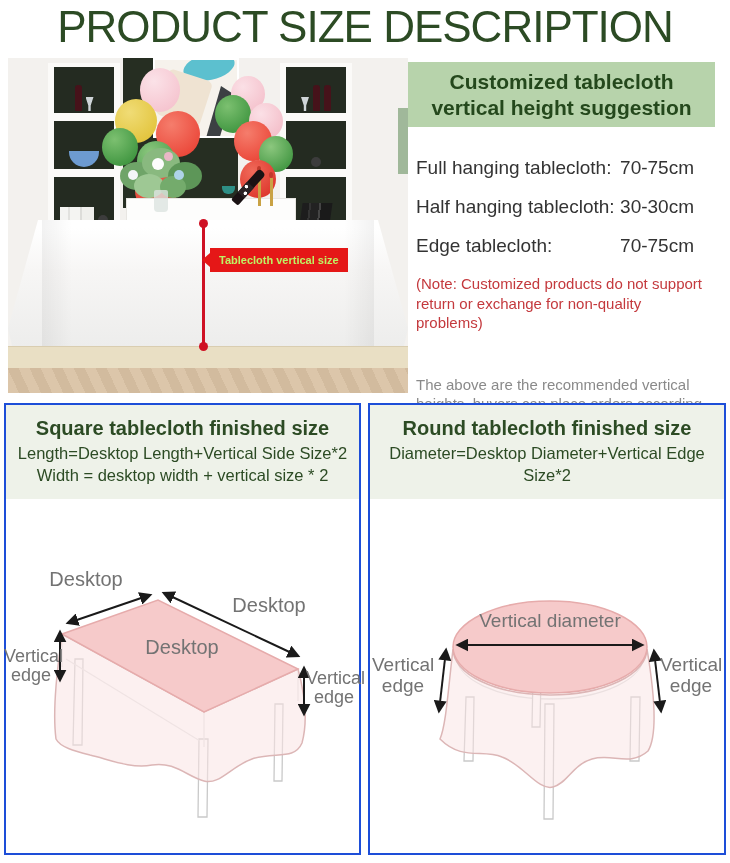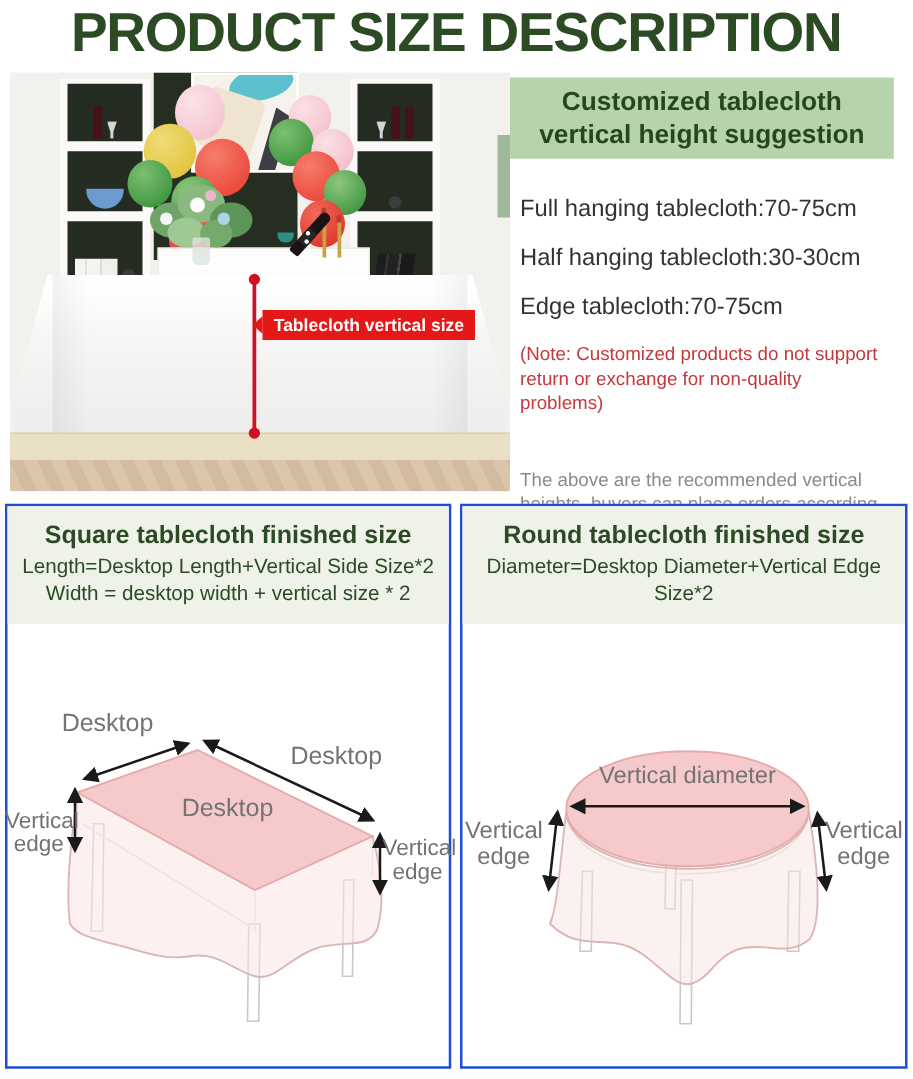--- a/index.html
+++ b/index.html
@@ -1,20 +1,20 @@
 <!DOCTYPE html>
 <html><head>
 <meta charset="utf-8">
 <style>
   html,body{margin:0;padding:0;background:#ffffff;}
   .page{position:relative;width:730px;height:863px;background:#fff;font-family:"Liberation Sans",sans-serif;overflow:hidden;}
 
   
   .main-title{position:absolute;left:0;top:0;width:730px;text-align:center;
-    font-size:44px;font-weight:bold;letter-spacing:-1px;color:#2c4b24;line-height:54px;margin:0;}
+    font-size:44px;font-weight:normal;letter-spacing:-1px;color:#2c4b24;line-height:54px;margin:0;}
 
   
   .photo{position:absolute;left:8px;top:58px;width:400px;height:335px;background:#f3f1ee;overflow:hidden;}
   .green-patch{position:absolute;left:390px;top:50px;width:10px;height:66px;background:#a0b89a;}
   .shelf{position:absolute;top:5px;width:72px;height:172px;background:#fbfaf8;}
   .shelf-left{left:40px;}
   .shelf-right{left:272px;}
   .cubby{position:absolute;left:6px;width:60px;background:#242b21;display:flex;align-items:flex-end;justify-content:center;gap:4px;padding-bottom:2px;box-sizing:border-box;}
   .cub1{top:4px;height:46px;} .cub2{top:58px;height:48px;} .cub3{top:114px;height:50px;}
   .bottle{width:7px;height:26px;background:#46121a;border-radius:3px 3px 1px 1px;}
@@ -48,31 +48,31 @@
     clip-path:polygon(7.5% 0,92.5% 0,100% 86%,99% 100%,1% 100%,0 86%);}
   .cloth-fold{position:absolute;top:162px;width:30px;height:126px;background:linear-gradient(90deg,rgba(0,0,0,.05),rgba(255,255,255,0));}
   .fold-l{left:34px;} .fold-r{left:336px;transform:scaleX(-1);}
   .carpet{position:absolute;left:0;top:288px;width:400px;height:22px;background:#e9dfc4;border-top:1px solid #d9cdb0;}
   .wood{position:absolute;left:0;top:310px;width:400px;height:25px;
     background:repeating-linear-gradient(65deg,#dcc6aa 0 10px,#d2bb9e 10px 20px);}
 
   .measure-line{position:absolute;left:194px;top:165px;width:3px;height:123px;background:#cf1124;}
   .measure-dot{position:absolute;width:9px;height:9px;border-radius:50%;background:#cf1124;left:191px;}
   .dot-top{top:161px;} .dot-bottom{top:284px;}
-  .measure-label{position:absolute;left:202px;top:190px;height:24px;background:#e51717;color:#ffffff;
-    font-size:14px;font-weight:bold;line-height:24px;padding:0 9px;white-space:nowrap;}
+  .measure-label{position:absolute;left:202px;top:190px;height:24px;background:#e51717;color:#bef264;
+    font-size:11px;font-weight:bold;line-height:24px;padding:0 9px;white-space:nowrap;}
   .measure-arrow{position:absolute;left:-8px;top:5px;width:0;height:0;border-top:7px solid transparent;
     border-bottom:7px solid transparent;border-right:8px solid #e51717;}
 
   
   .panel{position:absolute;left:408px;top:58px;width:312px;}
   .panel-header{margin:4px 5px 0 0;background:#b7d3ab;color:#24481c;font-size:21px;font-weight:bold;
     text-align:center;line-height:1.22;padding:7px 14px;box-sizing:border-box;}
   .rows{margin-top:30px;}
-  .row{display:flex;font-size:19px;color:#333;padding:0 26px 0 8px;margin-bottom:17px;}
+  .row{display:flex;justify-content:space-between;font-size:19px;color:#333;padding:0 26px 0 8px;margin-bottom:17px;}
   .note{font-size:15px;line-height:1.3;margin:0;padding:0 10px 0 8px;}
   .note-gray{color:#8a8a8a;margin-top:42px;}
   .note-red{color:#c4393d;margin-top:1px;}
 
   
   .box{position:absolute;top:403px;height:452px;border:2px solid #1d4ed8;background:#fff;box-sizing:border-box;}
   .box-square{left:4px;width:357px;}
   .box-round{left:368px;width:358px;}
   .box-header{height:94px;background:#eef2e9;display:flex;flex-direction:column;justify-content:center;
     align-items:center;text-align:center;padding:2px 4px;box-sizing:border-box;}

